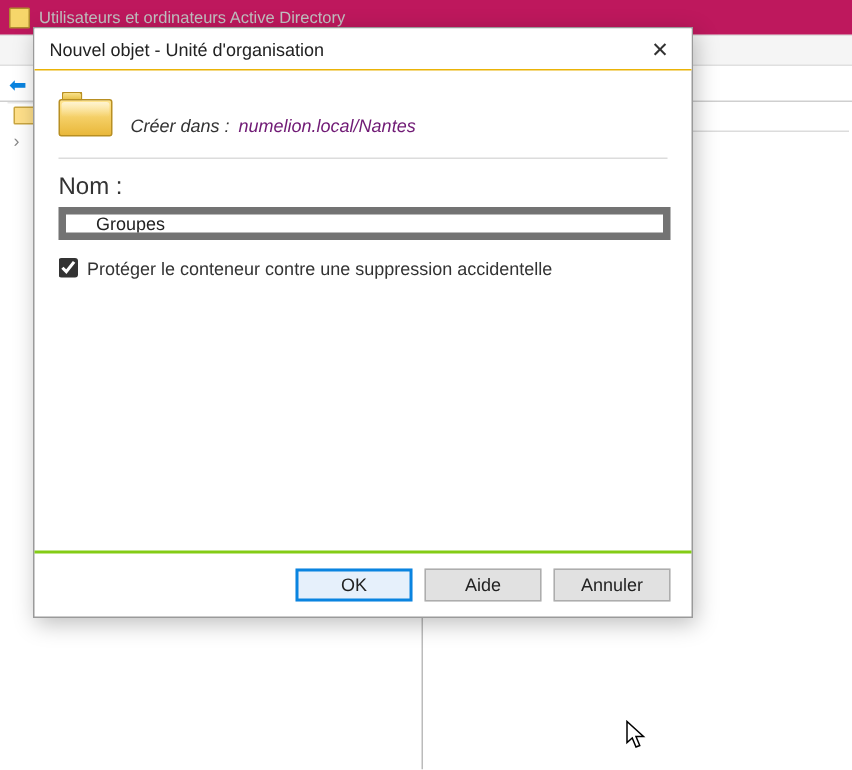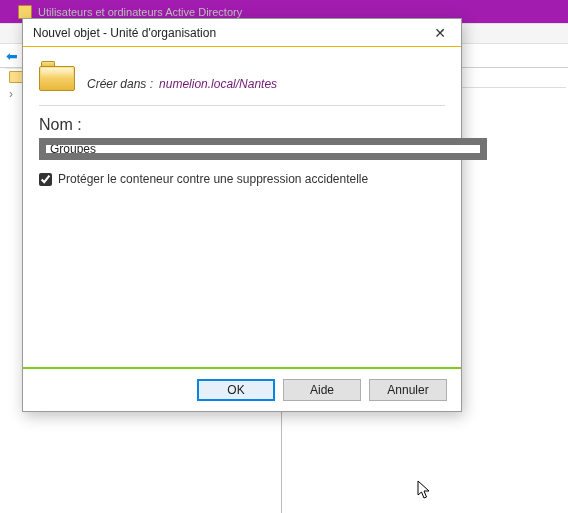--- a/index.html
+++ b/index.html
@@ -13,25 +13,25 @@
     }
 
     
     .parent-window {
       position: absolute;
       top: 0; left: 0; right: 0; bottom: 0;
       background: #ffffff;
     }
     .parent-titlebar {
       height: 24px;
-      background: #a21caf;
+      background: #be185d;
       border-bottom: 1px solid #e0e0e0;
       display: flex;
       align-items: center;
-      padding: 2px 18px;
+      padding: 2px 6px;
       color: #c0c0c0;
       font-size: 11px;
     }
     .parent-titlebar .folder-icon {
       width: 14px; height: 14px;
       background: #f6d66a;
       border: 1px solid #b08a2e;
       border-radius: 1px;
       margin-right: 6px;
       position: relative;
@@ -196,31 +196,30 @@
       border-top: 1px solid #dcdcdc;
       margin: 2px 0 10px 0;
     }
     .name-label {
       font-size: 16px;
       color: #333;
       margin-bottom: 4px;
       display: block;
     }
     .name-input {
-      width: 448px;
+      width: 408px;
       height: 22px;
-      border: 7px solid #737373;
-      padding: 2px 4px;
+      border: 5px solid #737373;
+      padding: 2px 20px;
       font-size: 12px;
       color: #222;
       outline: none;
     }
     .protect-row {
       display: flex;
-      align-items: center;
       margin-top: 12px;
       font-size: 12px;
       color: #333;
     }
     .protect-row input[type="checkbox"] {
       width: 13px; height: 13px;
       margin-right: 6px;
       accent-color: #333;
     }
 

